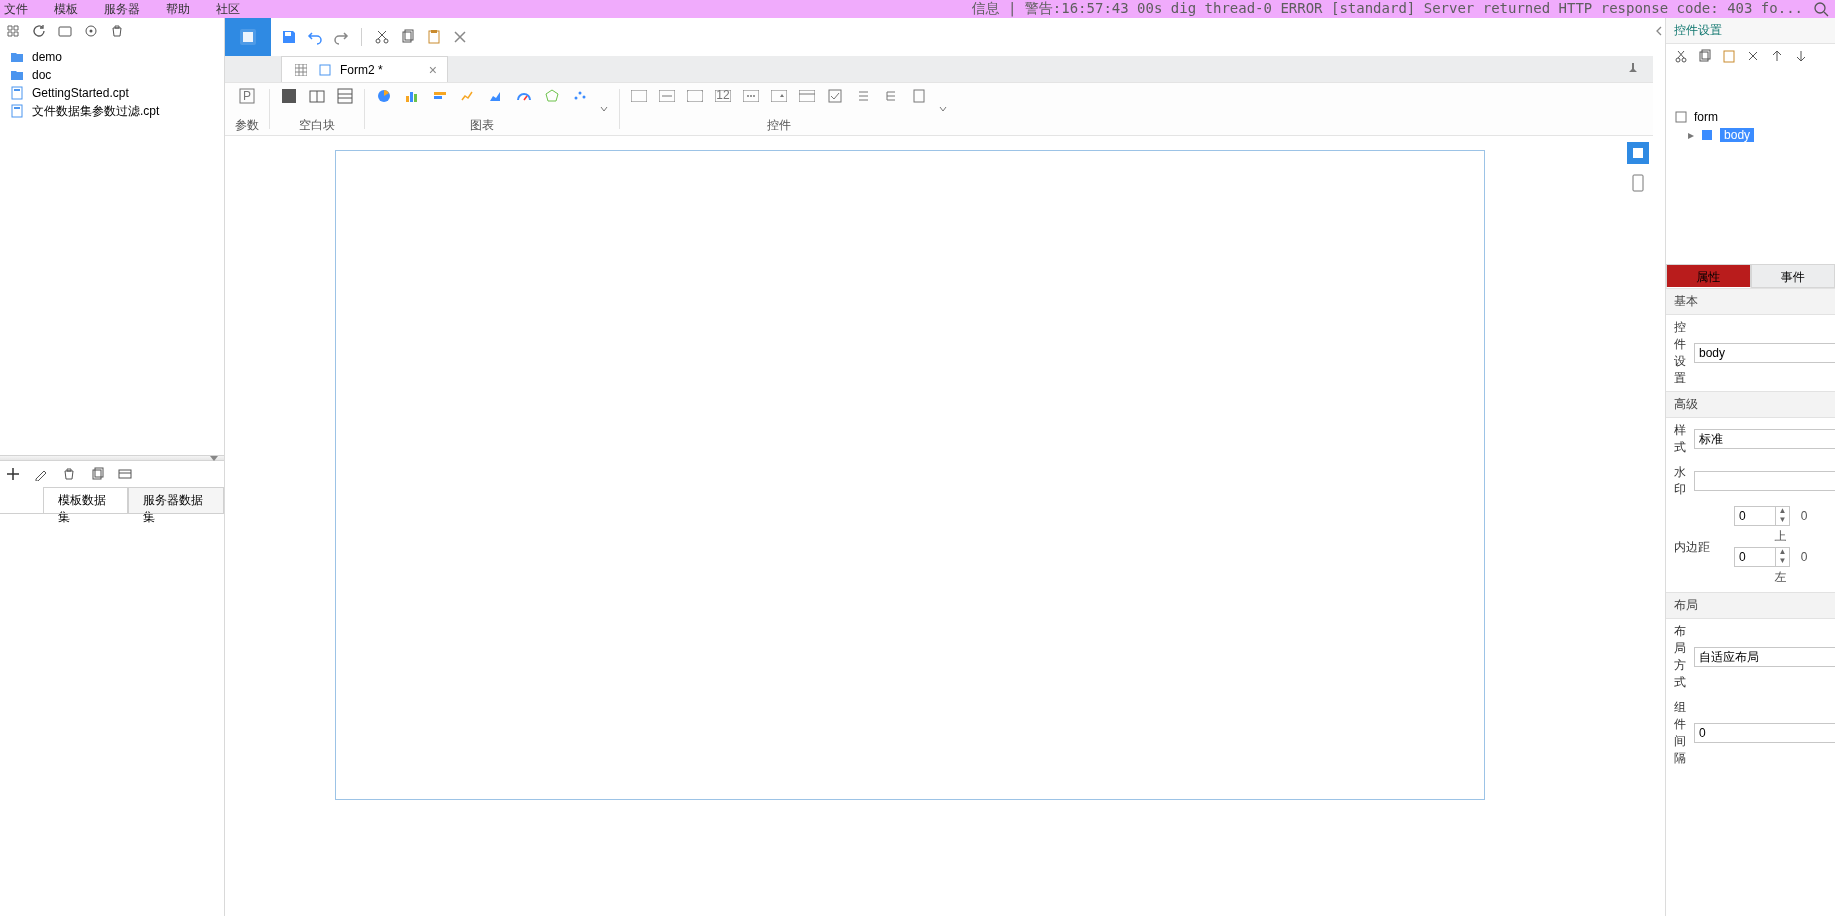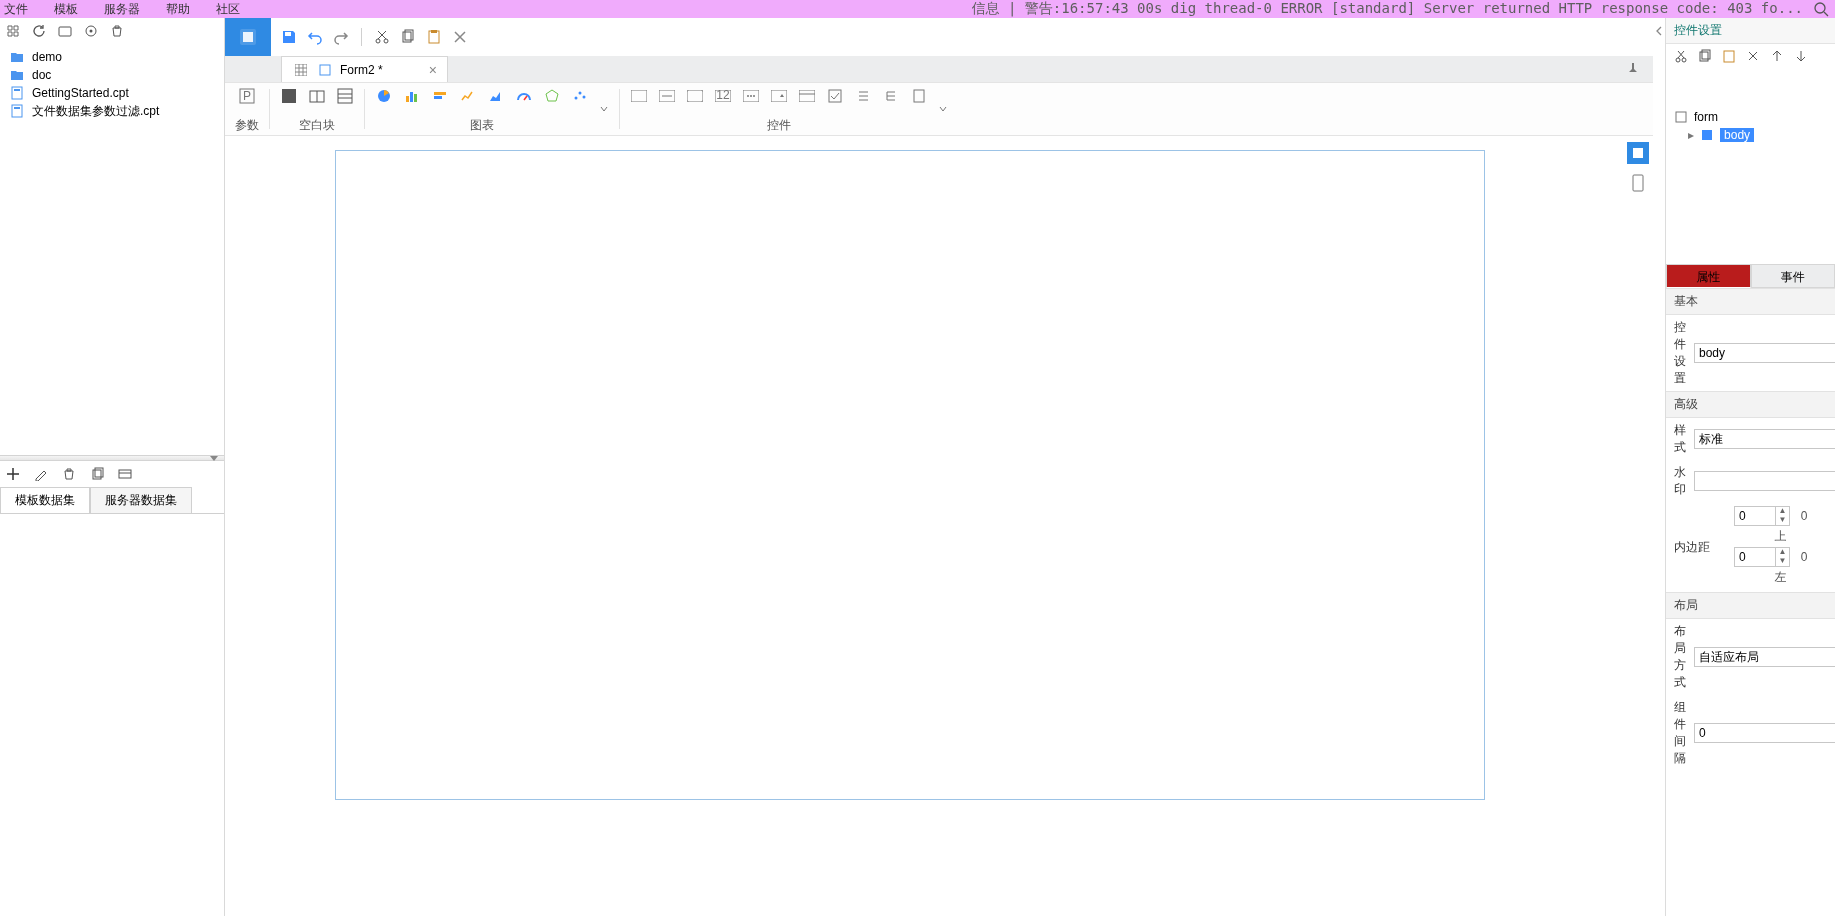--- a/index.html
+++ b/index.html
@@ -15,21 +15,21 @@
 .left-toolbar{height:26px;display:flex;align-items:center;padding:2px 4px;gap:8px;}
 .ico{width:18px;height:18px;display:inline-flex;align-items:center;justify-content:center;color:#555;}
 .ico svg{display:block;}
 .file-tree{flex:1;overflow:auto;padding:4px 0;}
 .tree-item{display:flex;align-items:center;height:18px;padding-left:8px;gap:6px;cursor:default;}
 .folder-ico{color:#3b8cff;}
 .file-ico{color:#3b8cff;}
 .ds-splitter{height:6px;background:linear-gradient(#f4f4f4,#e6e6e6);border-top:1px solid #d4d4d4;border-bottom:1px solid #d4d4d4;position:relative;}
 .ds-splitter::after{content:"";position:absolute;right:6px;top:0;border-left:4px solid transparent;border-right:4px solid transparent;border-top:5px solid #888;}
 .ds-toolbar{height:26px;display:flex;align-items:center;padding:0 4px;gap:10px;}
-.ds-tabs{height:26px;display:flex;}
+.ds-tabs{height:26px;display:flex;margin-left:43px;}
 .ds-tab{padding:4px 14px;border:1px solid #d0d0d0;background:#f5f5f5;border-bottom:none;}
 .ds-tab.active{background:#fff;}
 .center{flex:1;display:flex;flex-direction:column;min-width:0;background:#fff;}
 .doc-topbar{height:38px;display:flex;align-items:center;}
 .home-tile{width:46px;height:38px;background:#2f8ae3;display:flex;align-items:center;justify-content:center;}
 .doc-actions{display:flex;align-items:center;gap:6px;padding:0 8px;}
 .doc-actions .ico{width:20px;height:20px;}
 .doc-actions .sep{width:1px;height:18px;background:#d0d0d0;margin:0 4px;}
 .doc-tabs{flex:1;height:26px;display:flex;align-items:flex-end;padding-left:10px;background:#ecedee;}
 .doc-tab{display:flex;align-items:center;height:26px;padding:0 10px;background:#fff;border:1px solid #d6d6d6;border-bottom:none;gap:6px;max-width:260px;}

